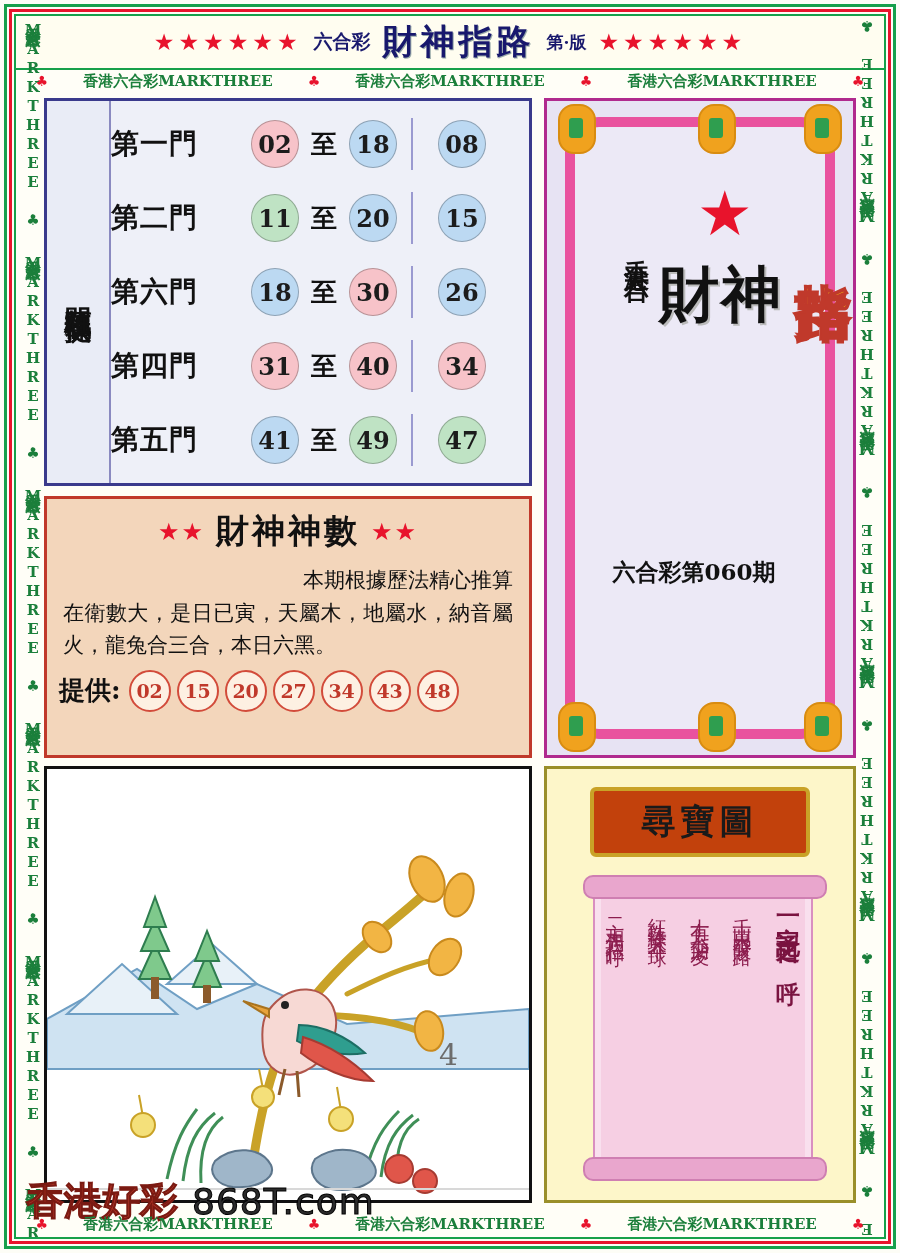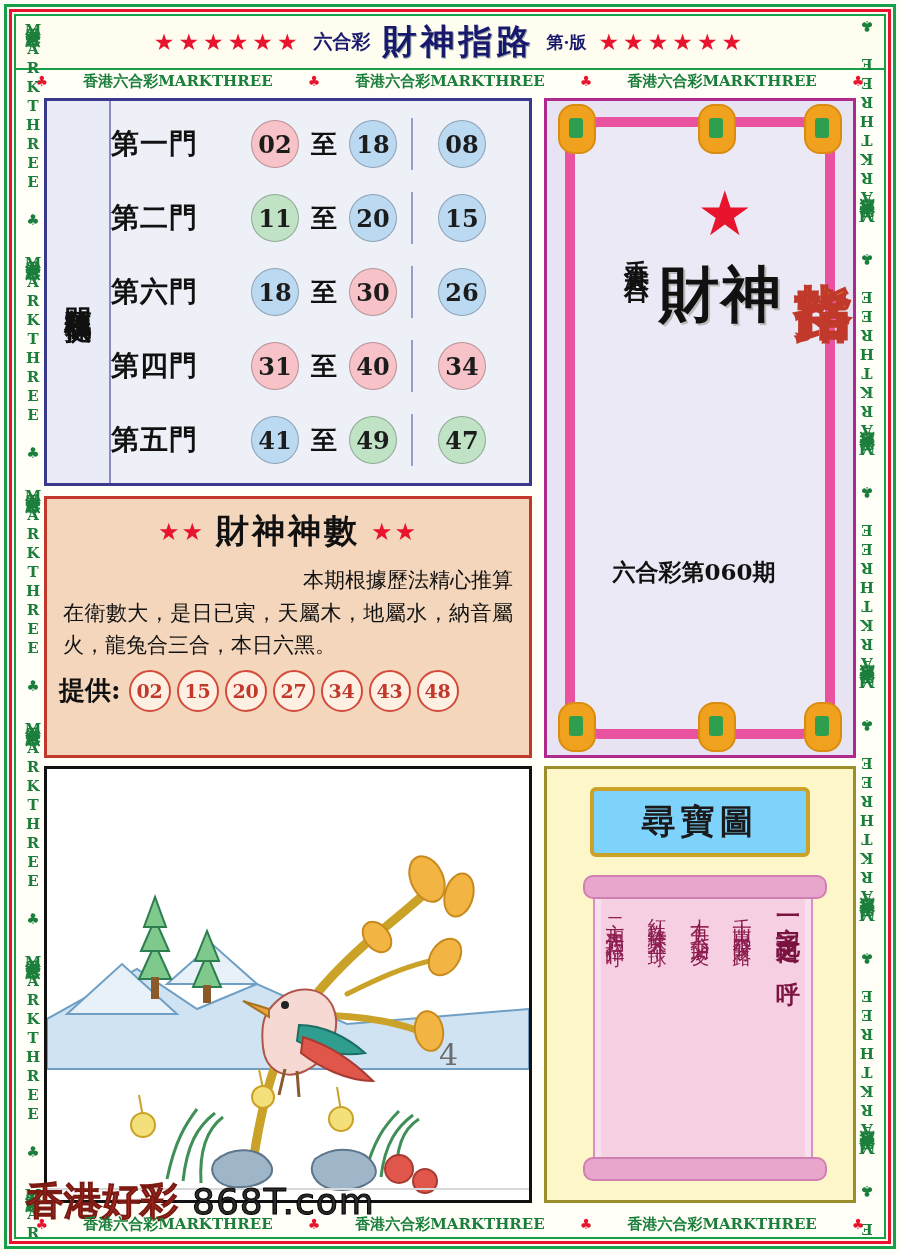--- a/index.html
+++ b/index.html
@@ -210,21 +210,21 @@
     font-size:23px;font-weight:bold;color:#111;
   }
 
   
   .treasure-card{
     left:500px;top:668px;width:312px;height:437px;
     background:#fdf6c9;border:3px solid #9a8f2a;
   }
   .treasure-title-box{
     margin:18px auto 0;width:212px;height:62px;
-    background:#7dd3fc;border:4px solid #c9a227;border-radius:6px;
+    background:#c2410c;border:4px solid #c9a227;border-radius:6px;
     display:flex;align-items:center;justify-content:center;
   }
   .treasure-title{
     font-family:"DejaVu Serif","Liberation Serif",serif;
     font-size:34px;font-weight:bold;color:#1a1a1a;letter-spacing:5px;
   }
   .scroll{
     position:absolute;left:46px;top:118px;width:216px;height:278px;
     background:#f6cfe3;border:2px solid #d98fc0;border-radius:4px;
     box-shadow:inset 0 0 0 6px #f9e0ee;

